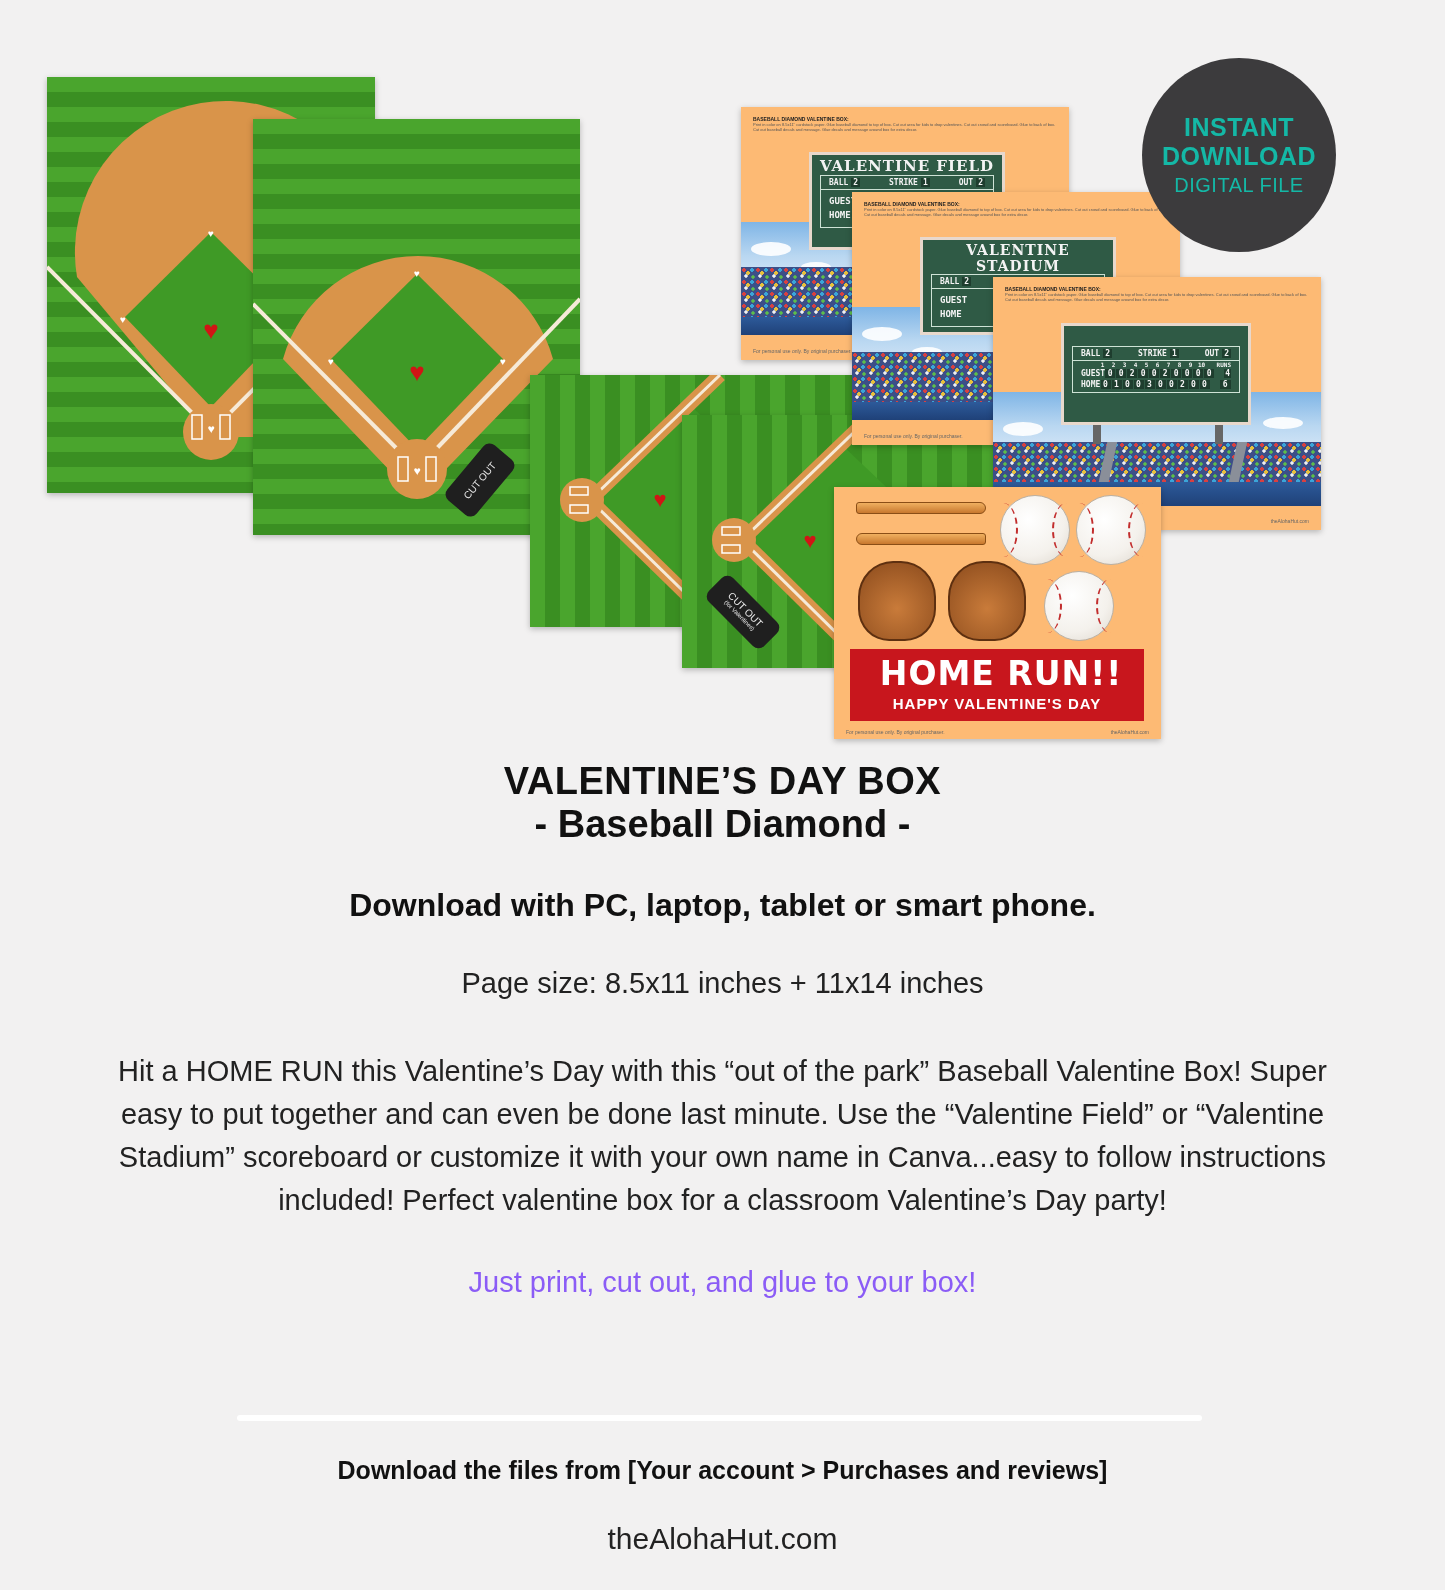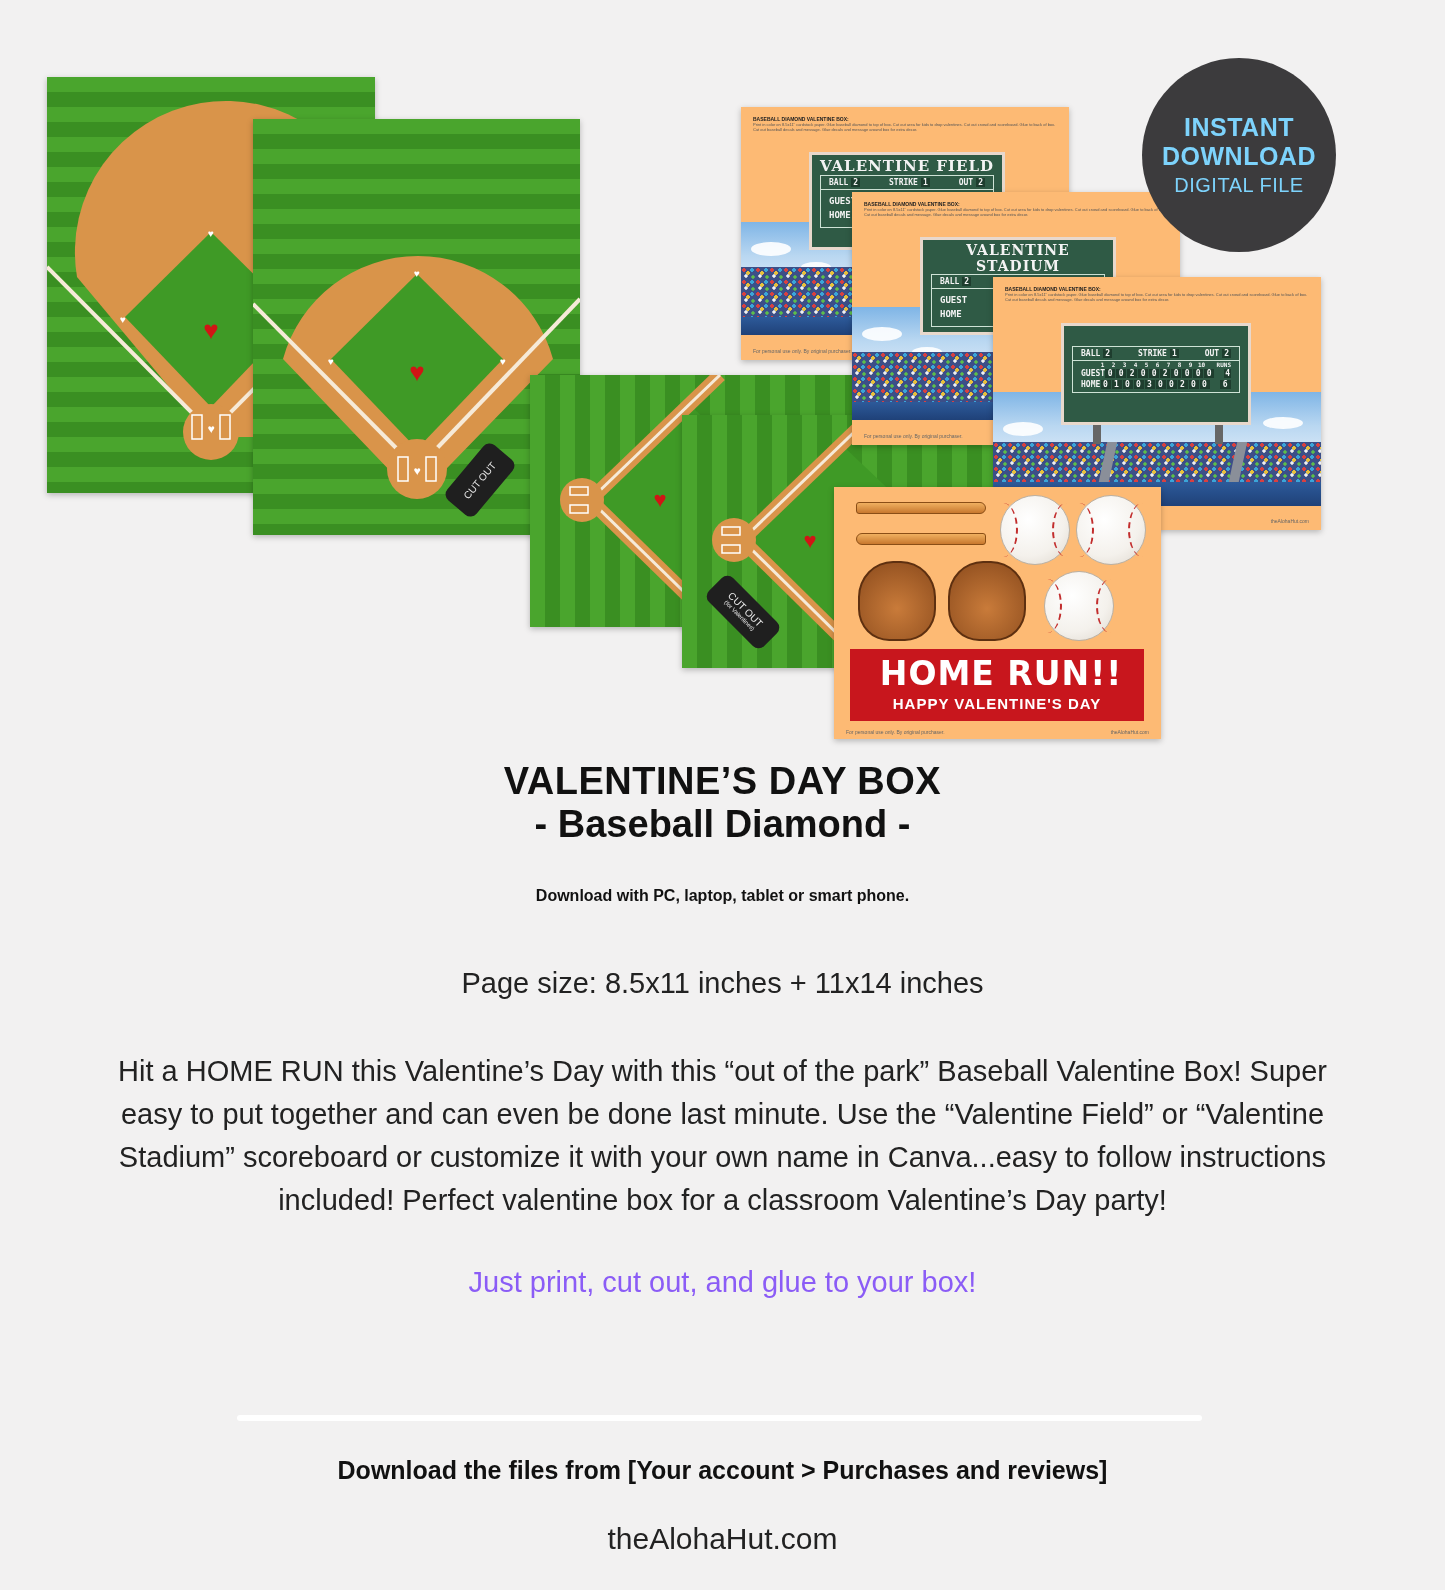--- a/index.html
+++ b/index.html
@@ -146,32 +146,32 @@
   }
   .homerun-banner {
     position: absolute; background: #c8161d; color: #fff; text-align: center;
   }
   .homerun-banner .hr-title { font-size: 33px; font-weight: bold; letter-spacing: 1px; margin-top: 5px; font-family: "DejaVu Sans", sans-serif; padding-left: 8px; }
   .homerun-banner .hr-sub { font-size: 15px; font-weight: bold; letter-spacing: 1px; margin-top: 2px; }
 
   
   .badge {
     position: absolute; left: 1142px; top: 58px; width: 194px; height: 194px;
-    border-radius: 50%; background: #3c3b3d; color: #7dd3fc;
+    border-radius: 50%; background: #3c3b3d; color: #14b8a6;
     display: flex; flex-direction: column; align-items: center; justify-content: center;
     text-align: center;
   }
   .badge .b1 { font-size: 25px; font-weight: bold; letter-spacing: 0.5px; line-height: 1.15; }
   .badge .b2 { font-size: 20px; font-weight: normal; margin-top: 4px; letter-spacing: 0.5px; }
 
   
   .center-text { position: absolute; left: 0; width: 1445px; text-align: center; }
   .title1 { top: 760px; font-size: 38px; font-weight: bold; letter-spacing: 0.5px; }
   .title2 { top: 803px; font-size: 38px; font-weight: bold; }
-  .download-devices { top: 887px; font-size: 16px; font-weight: bold; }
+  .download-devices { top: 887px; font-size: 32px; font-weight: bold; }
   .page-size { top: 967px; font-size: 29px; font-weight: normal; color: #222; }
   .description { top: 1050px; font-size: 29px; line-height: 43px; color: #222; padding: 0 90px; box-sizing: border-box; }
   .just-print { top: 1266px; font-size: 29px; color: #8b5cf6; }
   .divider { position: absolute; left: 237px; top: 1415px; width: 965px; height: 6px; background: #ffffff; border-radius: 3px; }
   .download-files { top: 1456px; font-size: 25px; font-weight: bold; }
   .site { top: 1522px; font-size: 30px; color: #222; }
 </style>
 </head>
 <body>
 

